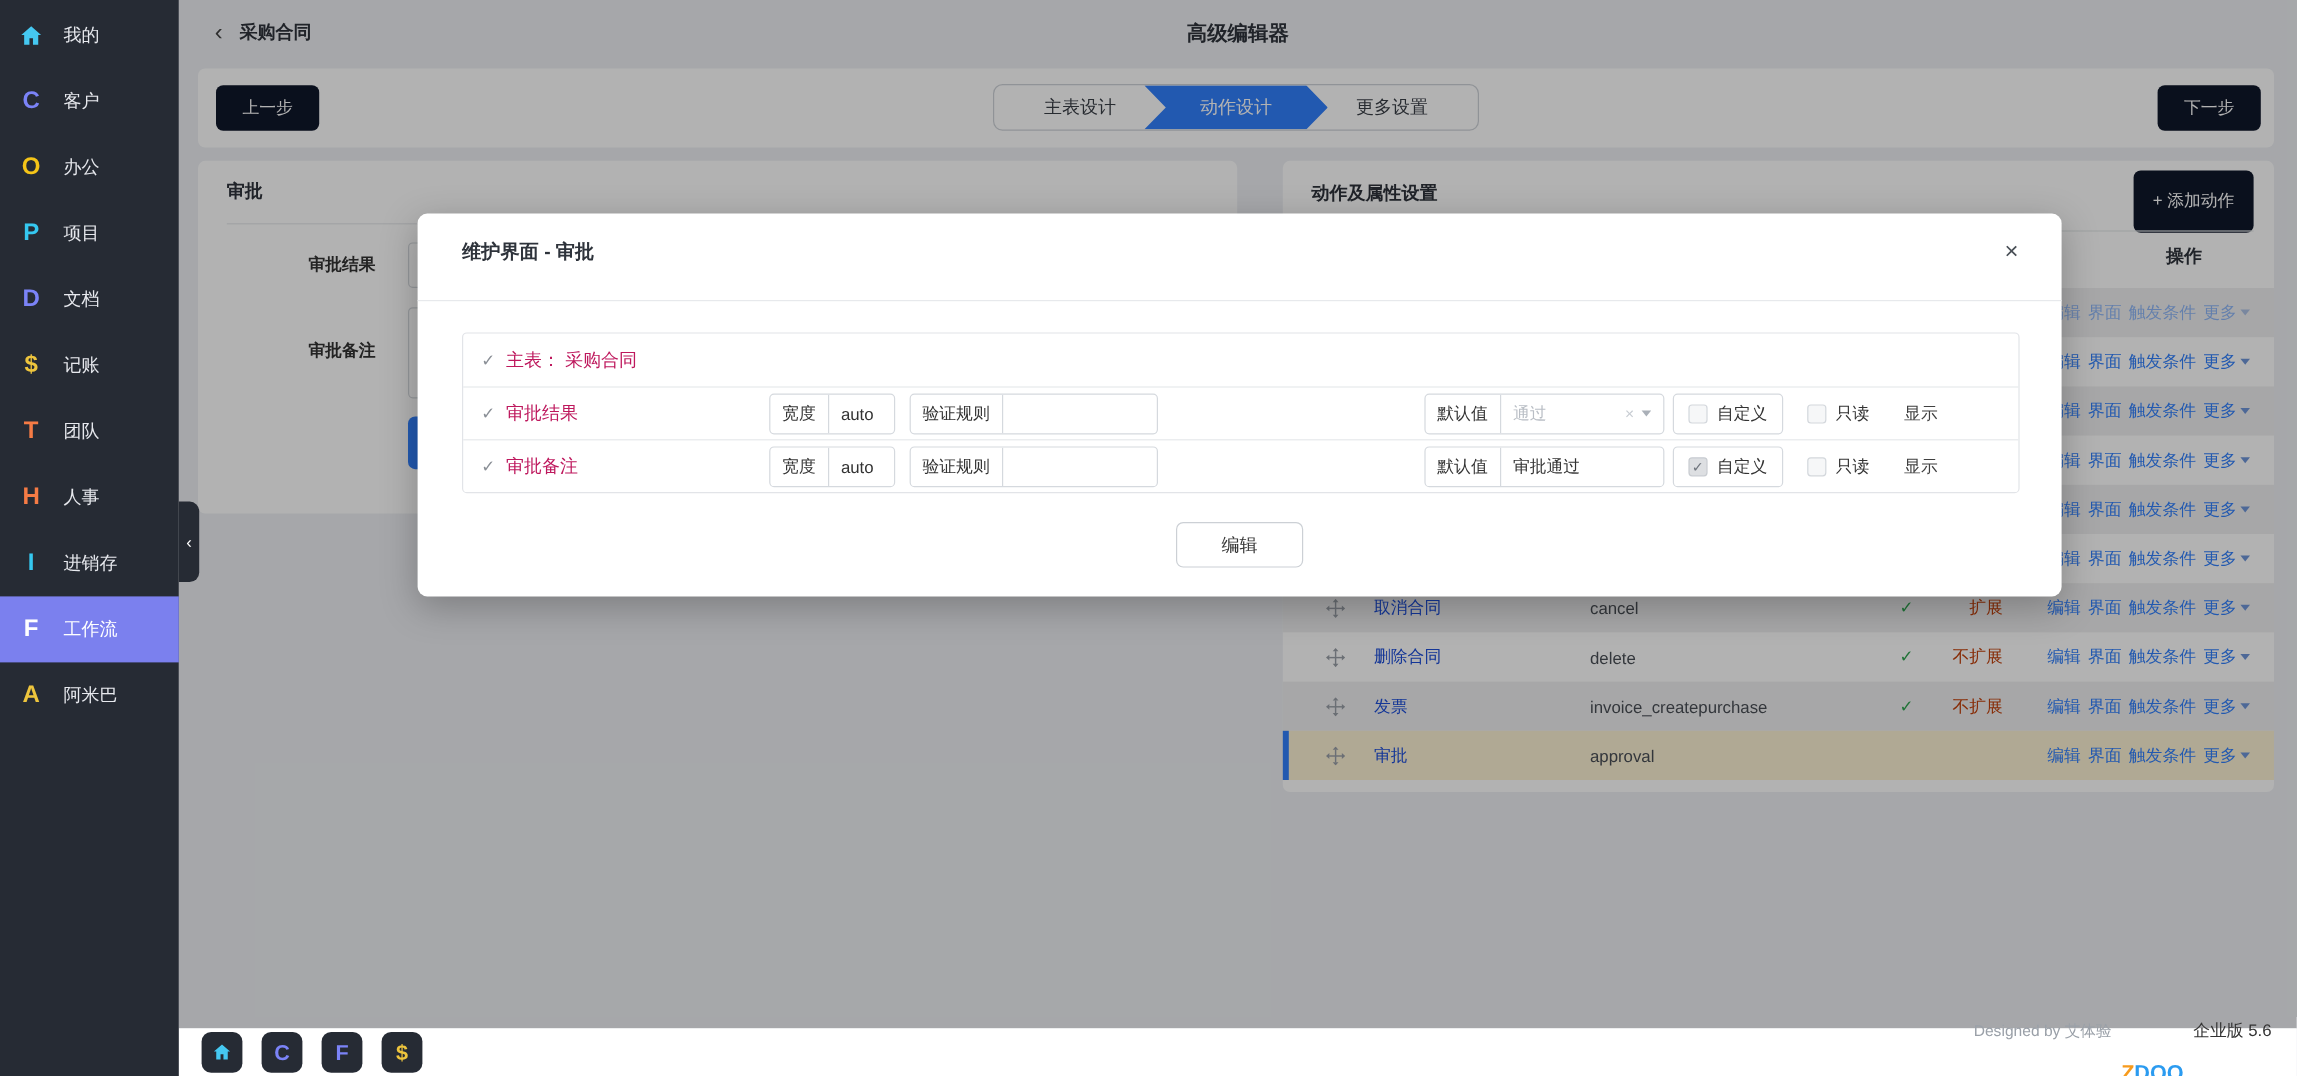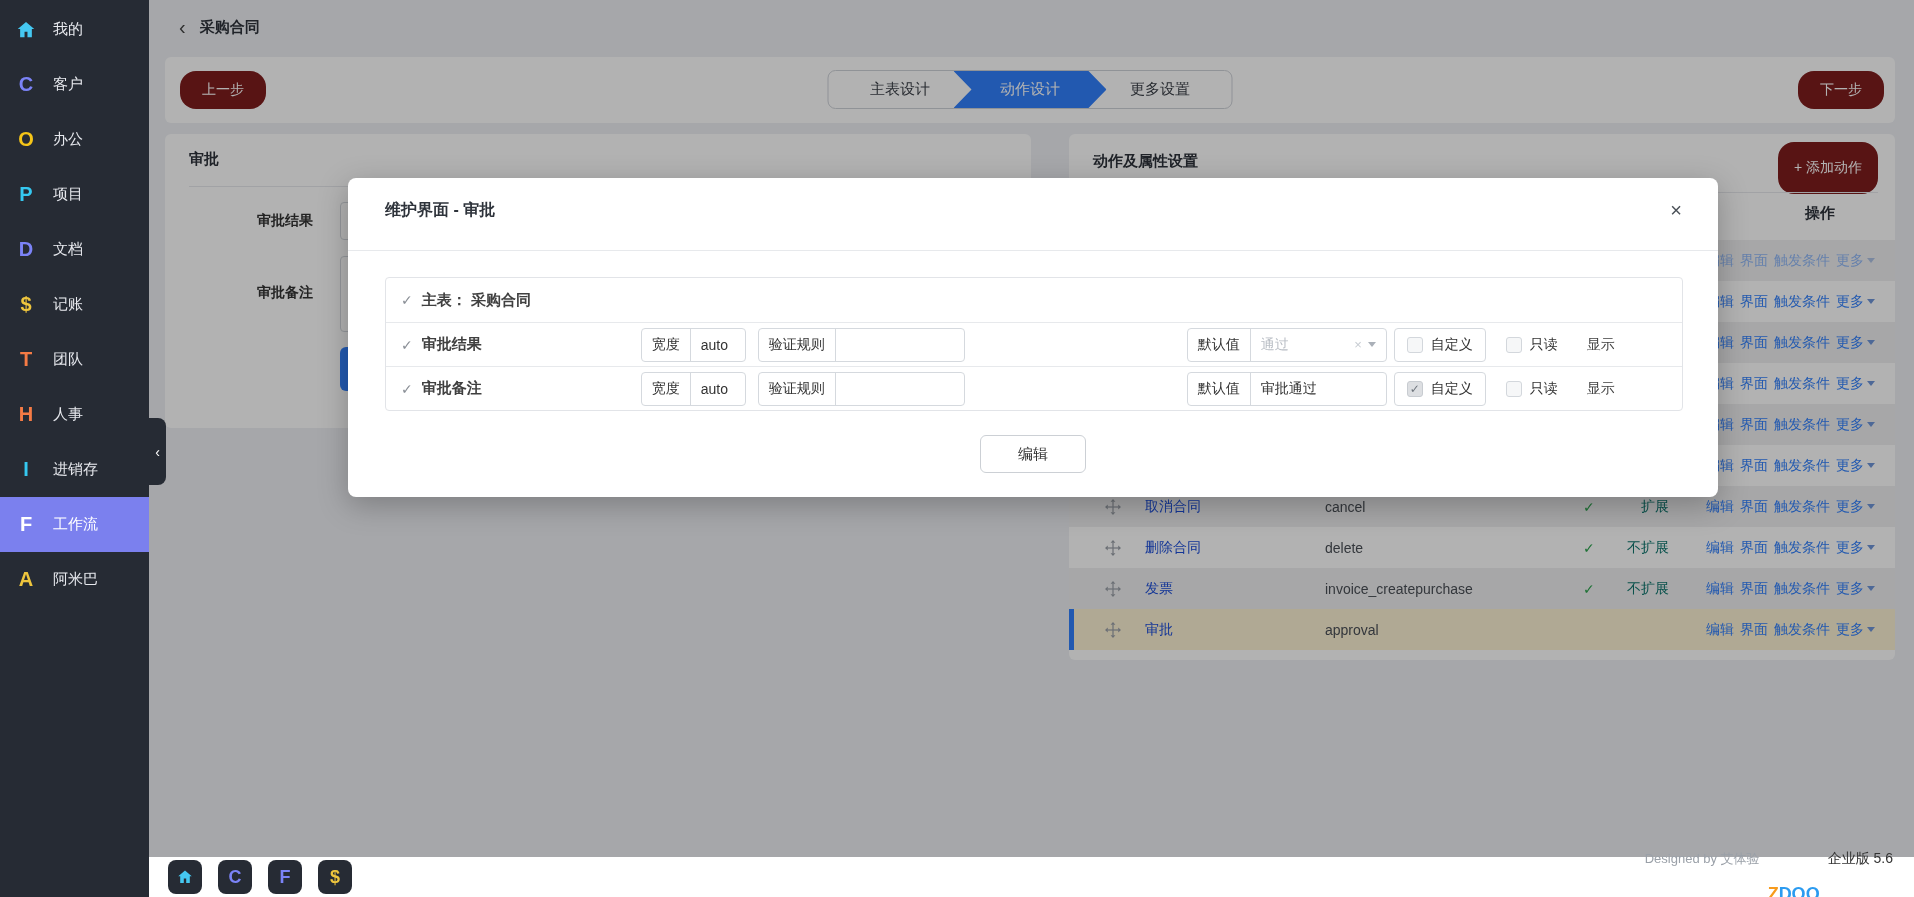--- a/index.html
+++ b/index.html
@@ -31,21 +31,21 @@
   
   .main { position:absolute; left:149px; top:0; right:0; bottom:0; background:#eef0f4; }
   .topbar { position:absolute; left:0; top:0; right:0; height:54px; display:flex; align-items:center; }
   .back-icon { margin-left:30px; font-size:20px; color:#444; cursor:pointer; }
   .breadcrumb { margin-left:14px; font-size:15px; font-weight:bold; color:#2e333b; cursor:pointer; }
   .page-title { position:absolute; left:0; right:0; text-align:center; font-size:17px;
     font-weight:bold; color:#2e333b; pointer-events:none; }
 
   .toolbar-card { position:absolute; left:16px; right:19px; top:57px; height:66px;
     background:#fff; border-radius:6px; }
-  .btn-primary { background:#7f1d1d; color:#fff; border:none; border-radius:16px;
+  .btn-primary { background:#0f172a; color:#fff; border:none; border-radius:6px;
     font-size:14px; padding:10px 22px; cursor:pointer; }
   .prev-btn { position:absolute; left:15px; top:14px; }
   .next-btn { position:absolute; right:11px; top:14px; }
   .steps { position:absolute; left:50%; top:13px; transform:translateX(-50%);
     display:flex; height:39px; border:1px solid #cfd3d9; border-radius:8px;
     overflow:hidden; background:#fff; }
   .step { width:143px; display:flex; align-items:center; justify-content:center;
     font-size:15px; color:#3a3f47; cursor:pointer; }
   .step.active { background:#3280fc; color:#fff; width:153px;
     clip-path:polygon(0 0, calc(100% - 18px) 0, 100% 50%, calc(100% - 18px) 100%, 0 100%, 18px 50%);
@@ -77,21 +77,21 @@
   .action-table { position:absolute; left:0; right:0; top:106px; }
   .action-row { height:41px; display:flex; align-items:center; padding-left:36px; position:relative; }
   .action-row:nth-child(odd) { background:#f0f0f1; }
   .action-row.selected { background:#fdf2d5; }
   .action-row.selected::before { content:""; position:absolute; left:0; top:0; bottom:0;
     width:5px; background:#3280fc; }
   .drag-handle { width:16px; height:16px; margin-right:24px; flex:0 0 auto; cursor:grab; }
   .col-name { width:180px; font-size:14px; color:#1d4ed8; }
   .col-code { width:258px; font-size:14px; color:#4a4f56; }
   .col-check { width:30px; color:#2ea44f; font-size:14px; }
-  .col-extend { width:56px; text-align:right; color:#0f766e; }
+  .col-extend { width:56px; text-align:right; color:#c2410c; }
   .col-ops { flex:1; text-align:right; padding-right:20px; white-space:nowrap; }
   .col-ops a { color:#3280fc; text-decoration:none; margin-left:6px; cursor:pointer; font-size:14px; }
   .caret-down { display:inline-block; width:0; height:0; margin-left:3px; vertical-align:2px;
     border-left:4px solid transparent; border-right:4px solid transparent;
     border-top:5px solid #6f96d8; }
   .dim-links .col-ops { opacity:.5; }
 
   
   .taskbar { position:absolute; left:0; right:0; bottom:0; height:40px; background:#fff;
     display:flex; align-items:center; z-index:45; }
@@ -111,21 +111,21 @@
   .modal { position:absolute; left:199px; top:178px; width:1370px; height:319px;
     background:#fff; border-radius:8px; z-index:50; box-shadow:0 8px 30px rgba(0,0,0,.25); }
   .modal-title { position:absolute; left:37px; top:22px; font-size:16px; font-weight:bold; color:#2e333b; }
   .modal-close { position:absolute; right:36px; top:22px; font-size:20px; color:#4a5057; cursor:pointer; line-height:1; }
   .modal-divider { position:absolute; left:0px; right:0px; top:72px; border-bottom:1px solid #e7e9ec; }
   .modal-table { position:absolute; left:37px; right:35px; top:99px; border:1px solid #e2e4e8;
     border-radius:4px; }
   .m-row { height:44px; display:flex; align-items:center; padding-left:15px; }
   .m-row + .m-row { border-top:1px solid #e7e9ec; }
   .m-check { color:#8a8f96; margin-right:9px; font-size:14px; }
-  .m-label { font-weight:bold; font-size:15px; color:#404040; }
+  .m-label { font-weight:normal; font-size:15px; color:#be185d; }
   .m-field-label { width:210px; }
   .igroup { display:flex; border:1px solid #d5d9de; border-radius:4px; height:34px; overflow:hidden; background:#fff; }
   .iaddon { display:flex; align-items:center; padding:0 10px; border-right:1px solid #d5d9de; color:#333; }
   .ival { display:flex; align-items:center; padding:0 10px; color:#333; }
   .ival.muted { color:#b9bec5; }
   .g-width { margin-left:9px; } .g-width .ival { width:54px; }
   .g-rule { margin-left:12px; } .g-rule .ival { width:128px; }
   .g-default { margin-left:222px; } .g-default .ival { width:135px; position:relative; }
   .sel-clear { margin-left:auto; color:#c7ccd2; font-size:13px; }
   .sel-caret { display:inline-block; width:0; height:0; margin-left:6px;
@@ -204,20 +204,21 @@
   </aside>
   <div class="collapse-handle">
     <span>‹</span>
   </div>
 
   <div class="main">
 
     <div class="topbar">
       <span class="back-icon">‹</span>
       <span class="breadcrumb">采购合同</span>
+      <span class="page-title">高级编辑器</span>
     </div>
 
     <div class="toolbar-card">
       <button class="btn-primary prev-btn">上一步</button>
       <div class="steps">
         <div class="step">主表设计</div>
         <div class="step active">动作设计</div>
         <div class="step">更多设置</div>
       </div>
       <button class="btn-primary next-btn">下一步</button>

